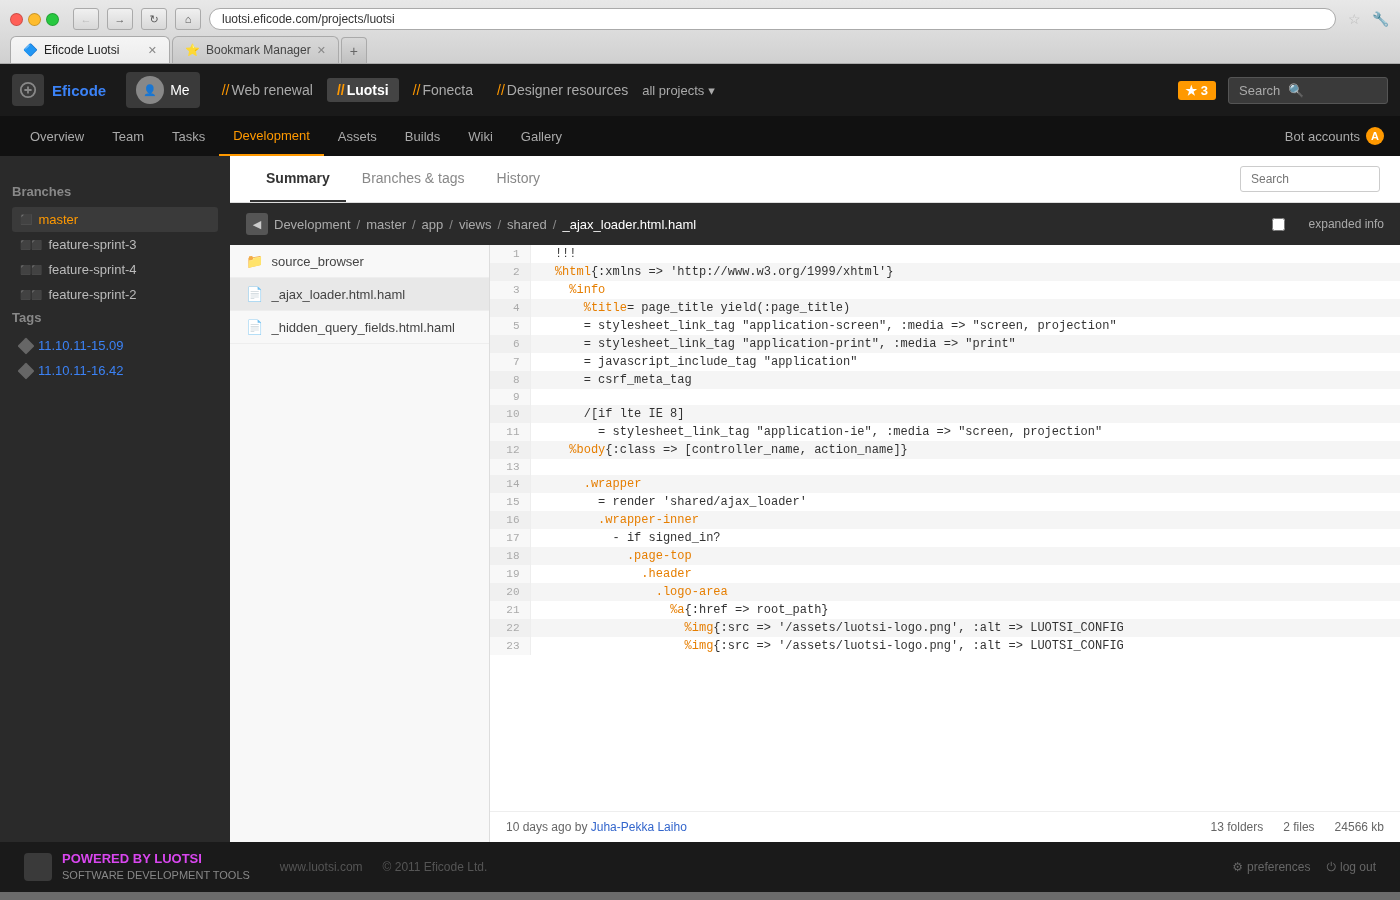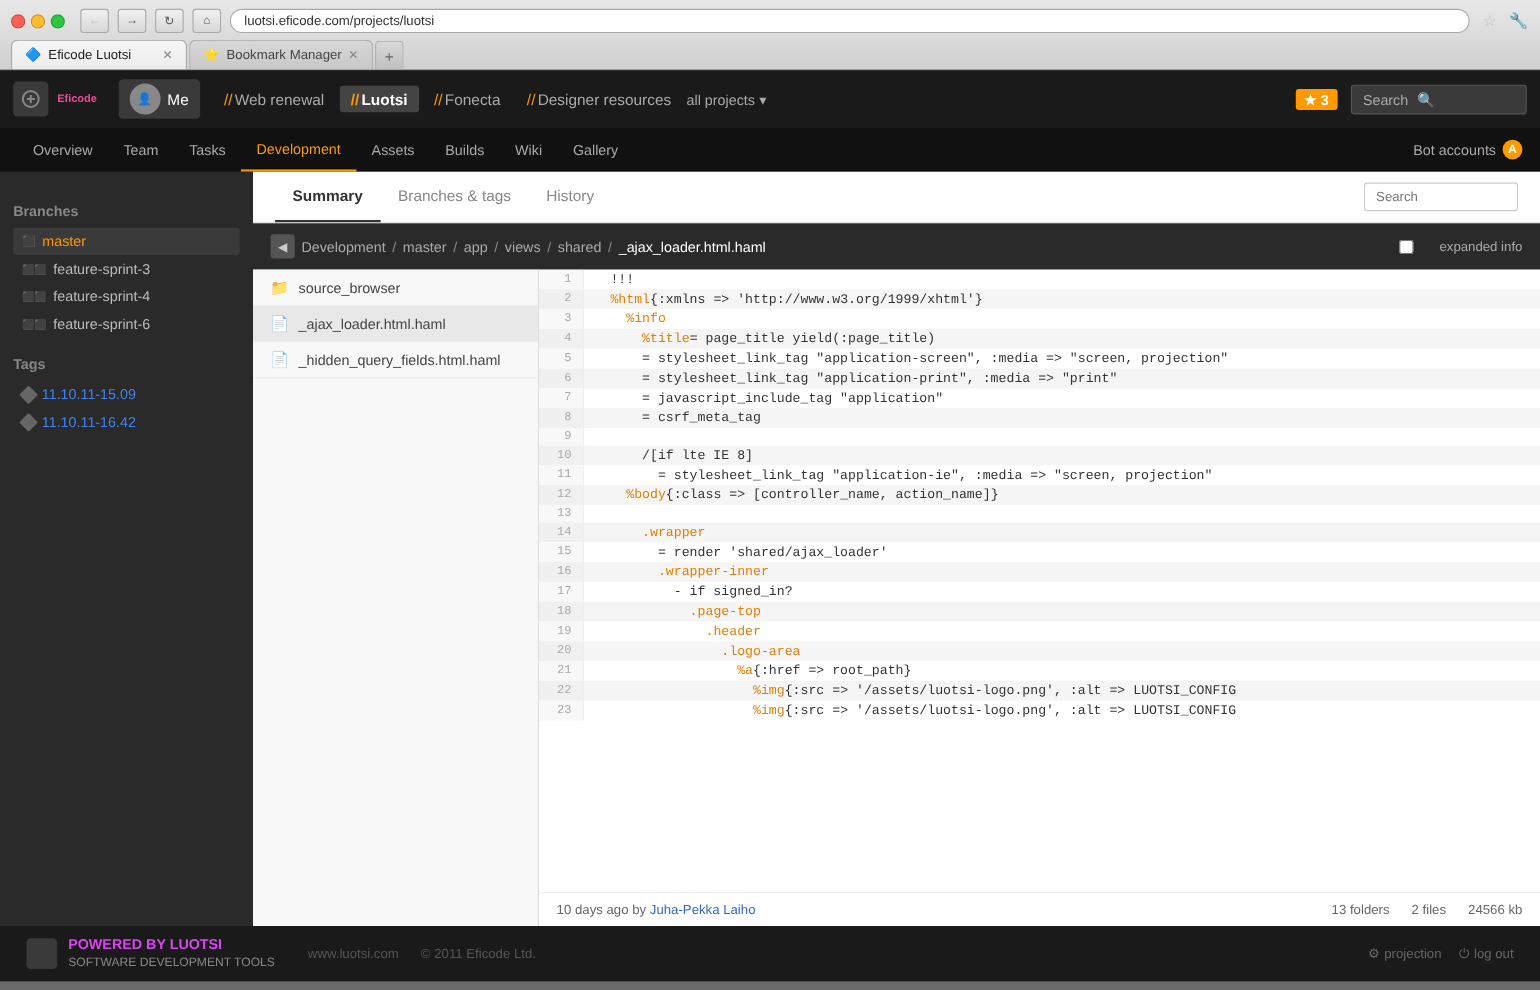--- a/index.html
+++ b/index.html
@@ -116,22 +116,22 @@
       margin-right: 8px;
     }
     .logo-icon {
       width: 32px; height: 32px;
       background: #3a3a3a;
       border-radius: 4px;
       display: flex; align-items: center; justify-content: center;
       color: white; font-size: 14px;
     }
     .logo-eficode {
-      color: #ec4899;
-      font-size: 10px;
+      color: #3b82f6;
+      font-size: 15px;
       font-weight: 600;
     }
     .me-btn {
       display: flex; align-items: center; gap: 6px;
       background: #3a3a3a;
       border-radius: 4px;
       padding: 4px 10px;
       color: white;
       font-size: 14px;
     }
@@ -546,24 +546,24 @@
       <div class="branch-item">
         <span class="branch-icon-sm">⬛⬛</span>
         <span>feature-sprint-3</span>
       </div>
       <div class="branch-item">
         <span class="branch-icon-sm">⬛⬛</span>
         <span>feature-sprint-4</span>
       </div>
       <div class="branch-item">
         <span class="branch-icon-sm">⬛⬛</span>
-        <span>feature-sprint-6</span>
-      </div>
-
-      <div class="sidebar-section-title" style="margin-top:16px;">Tags</div>
+        <span>feature-sprint-2</span>
+      </div>
+
+      <div class="sidebar-section-title" style="margin-top:3px;">Tags</div>
       <div class="tag-item">
         <div class="tag-diamond"></div>
         <span>11.10.11-15.09</span>
       </div>
       <div class="tag-item">
         <div class="tag-diamond"></div>
         <span>11.10.11-16.42</span>
       </div>
     </div>
 
@@ -737,21 +737,21 @@
         <span>SOFTWARE DEVELOPMENT TOOLS</span>
       </div>
     </div>
     <div class="footer-links">
       <a>www.luotsi.com</a>
       <span>© 2011 Eficode Ltd.</span>
     </div>
     <div class="footer-right">
       <a>
         <span>⚙</span>
-        <span>projection</span>
+        <span>preferences</span>
       </a>
       <a>
         <span>⏻</span>
         <span>log out</span>
       </a>
     </div>
   </div>
 </div>
 
 </body></html>

